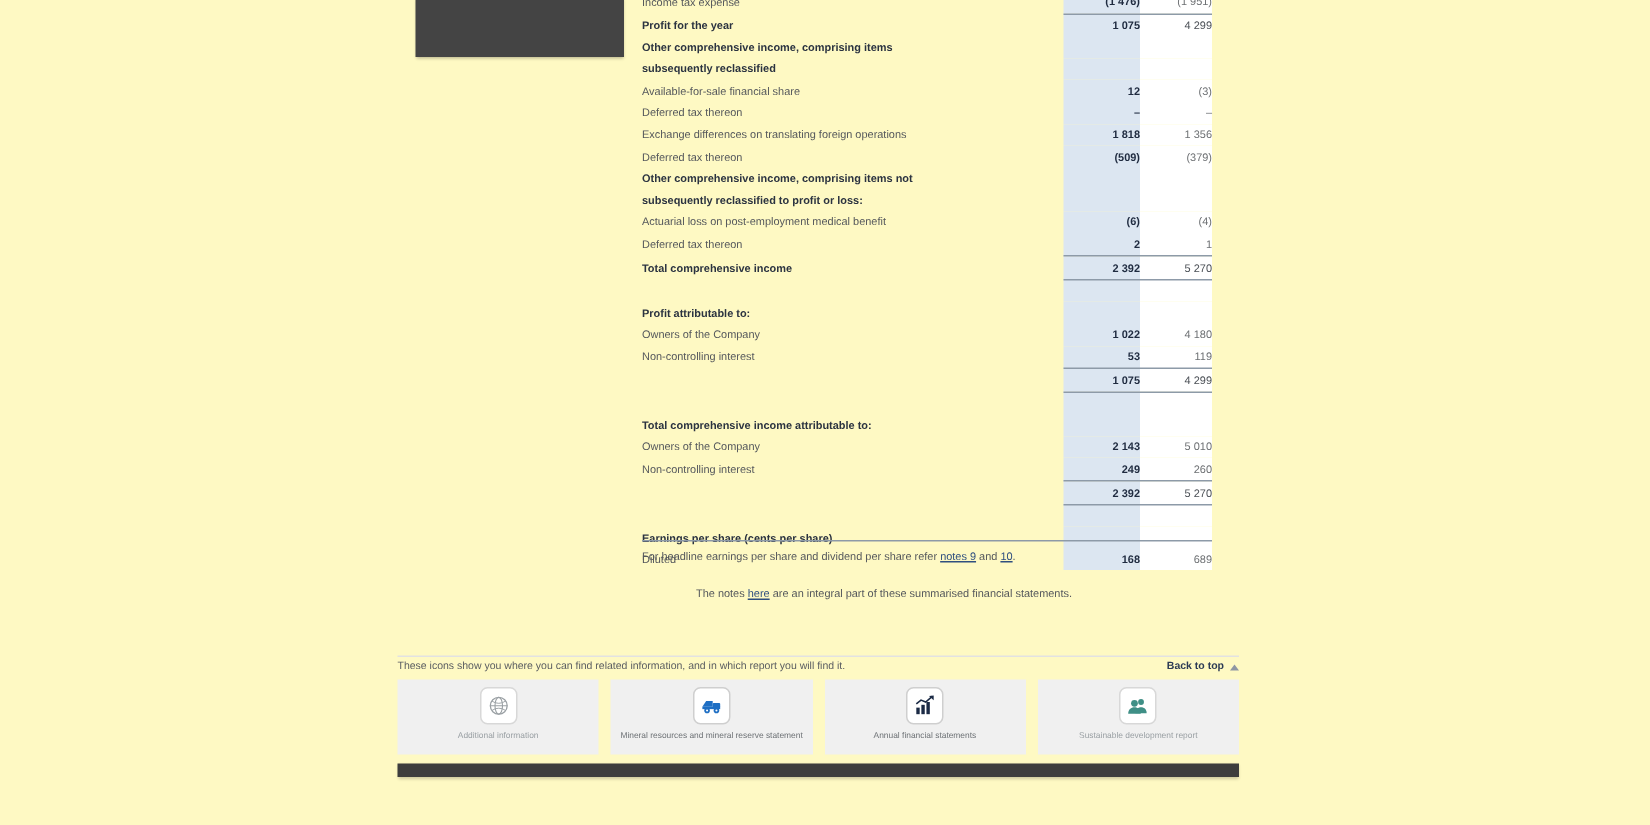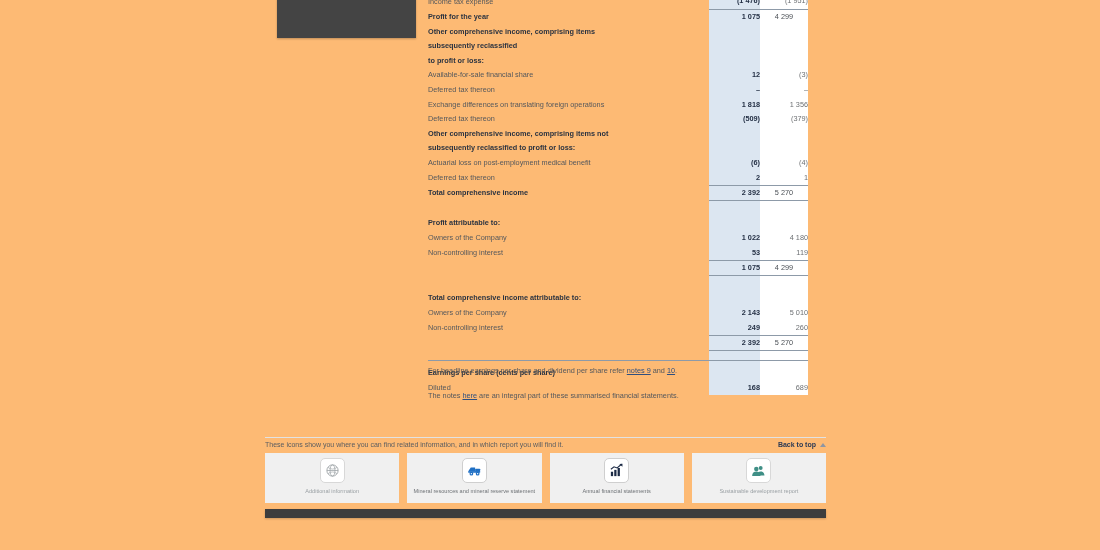--- a/index.html
+++ b/index.html
@@ -13,21 +13,21 @@
     position: relative;
     font-family: "Liberation Sans", sans-serif;
     overflow: hidden;
   }
 
   
   #page {
     position: absolute;
     left: 0; top: 0;
     width: 1100px; height: 550px;
-    background: #fdba74;
+    background: #fef9c3;
   }
 
   
   #hero-block {
     position: absolute;
     left: 277px; top: -2px;
     width: 139px; height: 40px;
     background: #444444;
     box-shadow: 0 1px 2px rgba(0,0,0,.25);
   }
@@ -60,38 +60,38 @@
     background: #dce6f1;
     color: #1f2b40;
     font-weight: bold;
   }
   td.num.prev {
     width: 48px;
     color: #6d7073;
     background: #ffffff;
   }
   tr.bold td.lbl { font-weight: bold; color: #2b3340; }
-  tr.bold td.num.prev { color: #4a4f55; text-align: center; }
+  tr.bold td.num.prev { color: #4a4f55; }
 
   
   tr.rule-top td.num.cur,
   tr.rule-top td.num.prev { border-top: 1px solid #8d9aa8; }
   tr.rule-bottom td.num.cur,
   tr.rule-bottom td.num.prev { border-bottom: 1px solid #8d9aa8; margin-left: 12px; }
   tr.spacer td { height: 11px; }
 
   
   .footnote {
     position: absolute;
     left: 428px;
     font-size: 7.3px;
     color: #55585c;
   }
   #note-eps { top: 366px; }
-  #note-integral { top: 391px; }
+  #note-integral { top: 391px; margin-left: 36px; }
   .ln {
     color: #2f4f7f;
     text-decoration: underline;
     cursor: pointer;
   }
 
   
   #eps-underline {
     position: absolute;
     left: 428px; top: 360px;
@@ -196,25 +196,20 @@
           <td class="num cur">1 075</td>
           <td class="num prev">4 299</td>
         </tr>
         <tr class="bold">
           <td class="lbl">Other comprehensive income, comprising items</td>
           <td class="num cur"></td>
           <td class="num prev"></td>
         </tr>
         <tr class="bold">
           <td class="lbl">subsequently reclassified</td>
-          <td class="num cur"></td>
-          <td class="num prev"></td>
-        </tr>
-        <tr class="bold">
-          <td class="lbl">to profit or loss:</td>
           <td class="num cur"></td>
           <td class="num prev"></td>
         </tr>
         <tr>
           <td class="lbl">Available-for-sale financial share</td>
           <td class="num cur">12</td>
           <td class="num prev">(3)</td>
         </tr>
         <tr>
           <td class="lbl indent">Deferred tax thereon</td>

